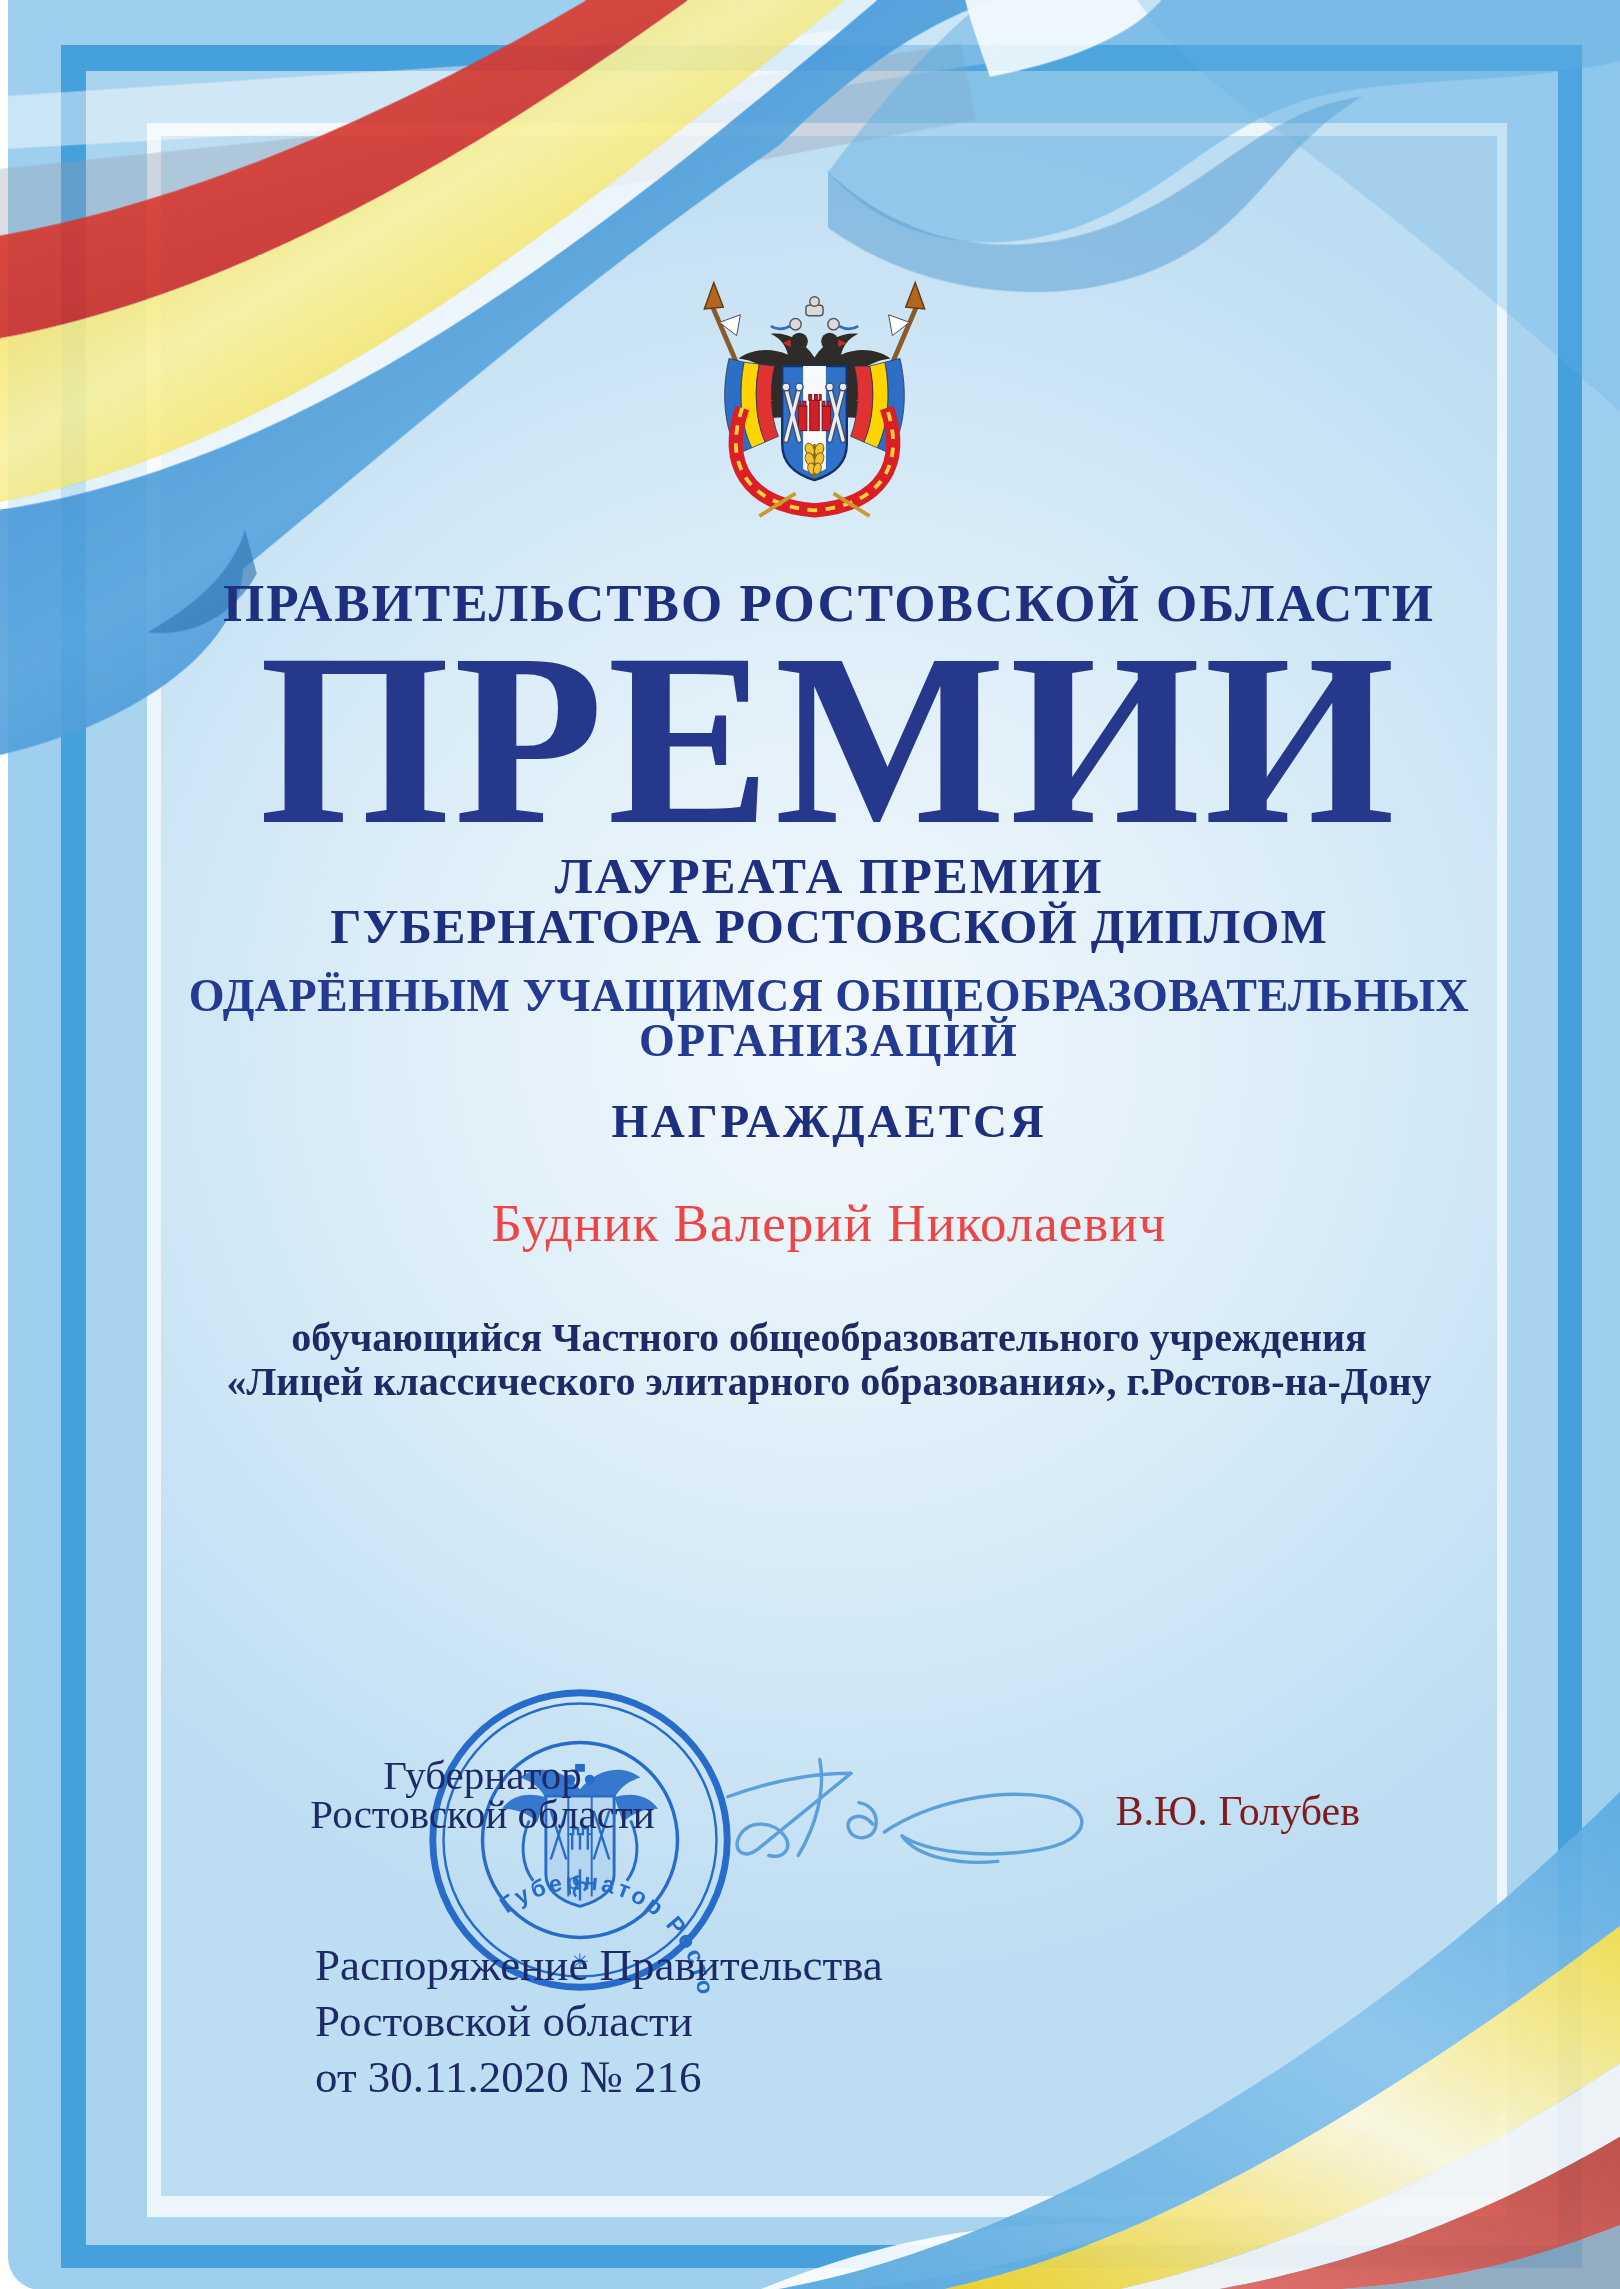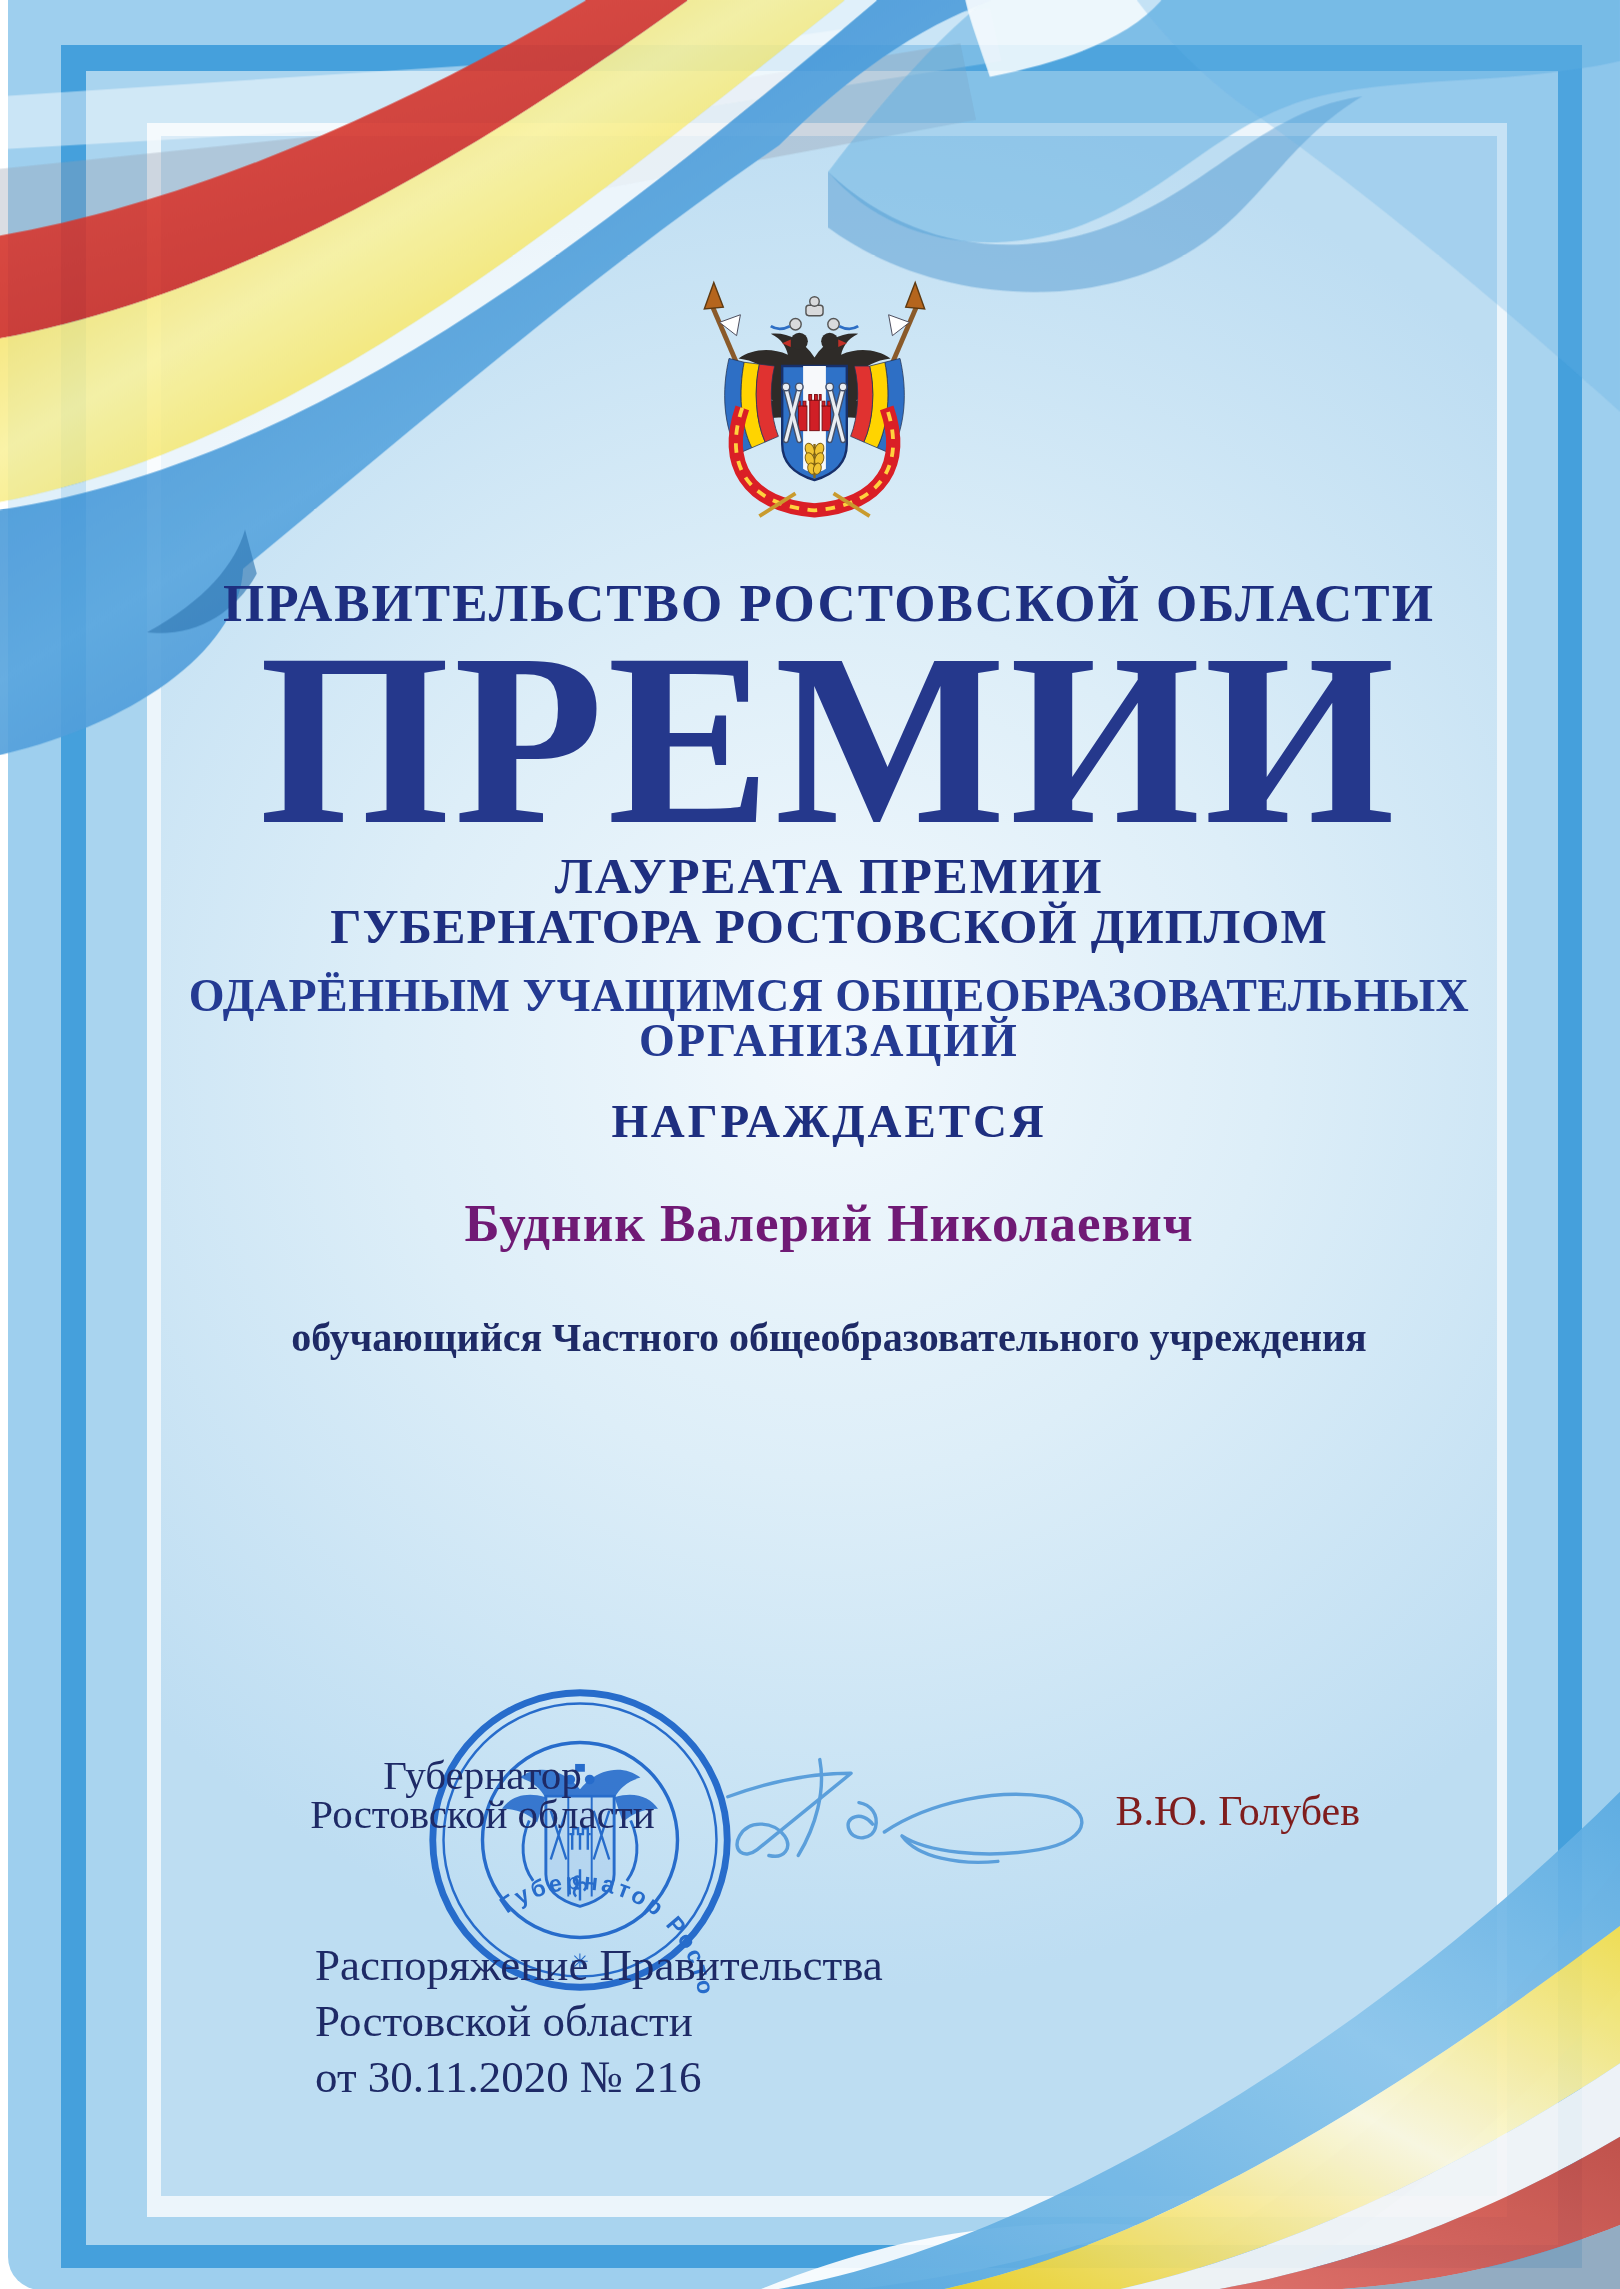--- a/index.html
+++ b/index.html
@@ -20,21 +20,21 @@
   }
   
   .centered { left:161px; right:123px; text-align:center; color:#1e2f80; }
   .issuer      { top:577px;  font-size:53px;  font-weight:bold; letter-spacing:2px; line-height:1; }
   .big-title   { top:617px;  font-size:245px; font-weight:bold; letter-spacing:3.9px; line-height:1; color:#25388c; }
   .sub1        { top:851px;  font-size:51px;  font-weight:bold; letter-spacing:2px; line-height:1; }
   .sub2        { top:902px;  font-size:49px;  font-weight:bold; letter-spacing:1px; line-height:1; }
   .cat1        { top:973px;  font-size:46px;  font-weight:bold; letter-spacing:0.5px; line-height:1; color:#243a92;text-align:center; }
   .cat2        { top:1018px; font-size:46px;  font-weight:bold; letter-spacing:2px; line-height:1; color:#243a92; }
   .award-label { top:1098px; font-size:47px;  font-weight:bold; letter-spacing:2.9px; line-height:1; }
-  .recipient   { top:1197px; font-size:53px;  font-weight:bold; letter-spacing:1px; line-height:1; color:#701a75; }
+  .recipient   { top:1197px; font-size:53px;  font-weight:normal; letter-spacing:1px; line-height:1; color:#ef4444; }
   .descr       { top:1316px; font-size:40px;  line-height:44px; color:#1e2a66;font-weight:bold; }
   .signer-title{ left:301px; top:1756px; width:363px; text-align:center; font-size:41px; line-height:39px; color:#1e2a66; }
   .signer-name { left:1105px; top:1787px; width:255px; font-size:42px; color:#7f1d1d;text-align:right; }
   .order-block { left:315px; top:1937px; font-size:45px; line-height:56px; color:#1e2a66; }
   .layer-deco  { left:0; top:0; width:1620px; height:2290px; pointer-events:none; }
   .z1{z-index:1}.z2{z-index:2}.z3{z-index:3}.z4{z-index:4}.z5{z-index:5}.z10{z-index:10}
   svg text.stamp-ring { font-family:"Liberation Sans", sans-serif; font-weight:bold; font-size:24px; letter-spacing:3px; fill:#1f66c9; }
   svg text.stamp-star { font-family:"DejaVu Sans", sans-serif; font-size:22px; fill:#1f66c9; }
 </style>
 </head>
@@ -205,20 +205,21 @@
   <div class="abs centered issuer z10">ПРАВИТЕЛЬСТВО РОСТОВСКОЙ ОБЛАСТИ</div>
   <div class="abs centered big-title z10">ПРЕМИИ</div>
   <div class="abs centered sub1 z10">ЛАУРЕАТА ПРЕМИИ</div>
   <div class="abs centered sub2 z10">ГУБЕРНАТОРА РОСТОВСКОЙ ДИПЛОМ</div>
   <div class="abs centered cat1 z10">ОДАРЁННЫМ УЧАЩИМСЯ ОБЩЕОБРАЗОВАТЕЛЬНЫХ</div>
   <div class="abs centered cat2 z10">ОРГАНИЗАЦИЙ</div>
   <div class="abs centered award-label z10">НАГРАЖДАЕТСЯ</div>
   <div class="abs centered recipient z10">Будник Валерий Николаевич</div>
   <div class="abs centered descr z10">
     <div>обучающийся Частного общеобразовательного учреждения</div>
+    <div>«Лицей классического элитарного образования», г.Ростов-на-Дону</div>
   </div>
 
   <svg class="abs z4" style="left:424px; top:1684px;" width="312" height="312" viewBox="0 0 320 320" opacity="0.95">
     <circle cx="160" cy="160" r="151" fill="none" stroke="#1f66c9" stroke-width="7"></circle>
     <circle cx="160" cy="160" r="140" fill="none" stroke="#1f66c9" stroke-width="2.5"></circle>
     <circle cx="160" cy="160" r="100" fill="none" stroke="#1f66c9" stroke-width="3.5"></circle>
     <defs>
       <path id="stampTextCircle" d="M 73.7 246.3 A 122 122 0 1 1 73.6 246.4"></path>
     </defs>
     <text class="stamp-ring">

